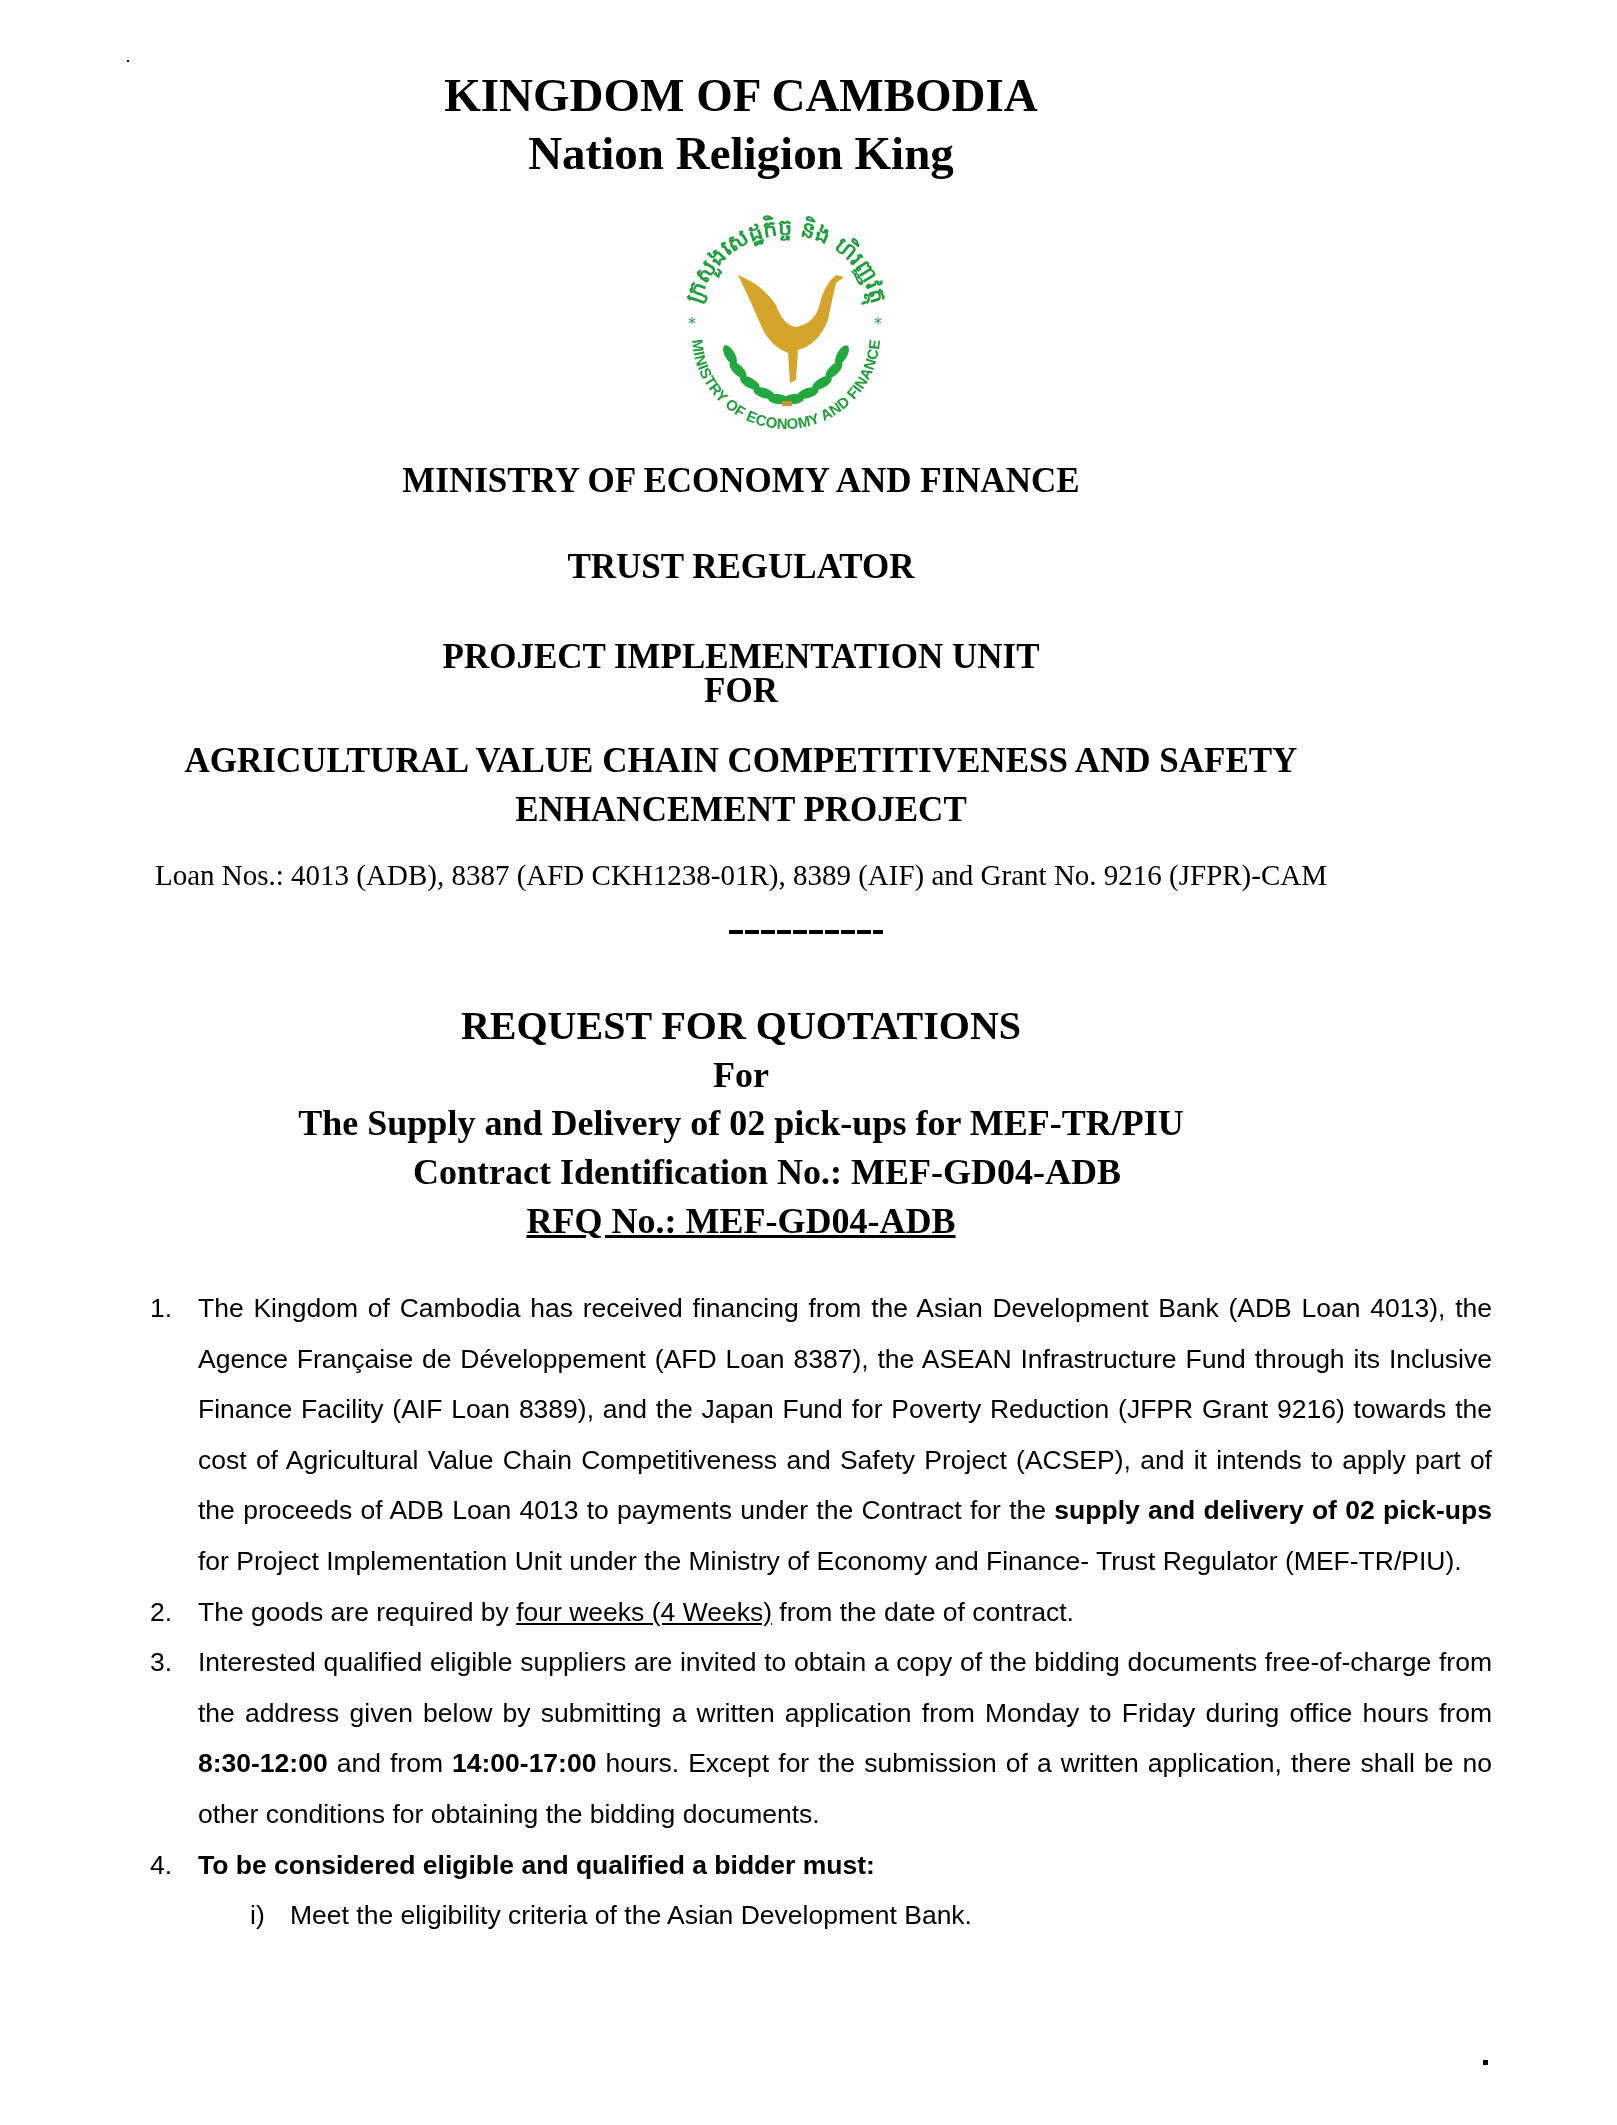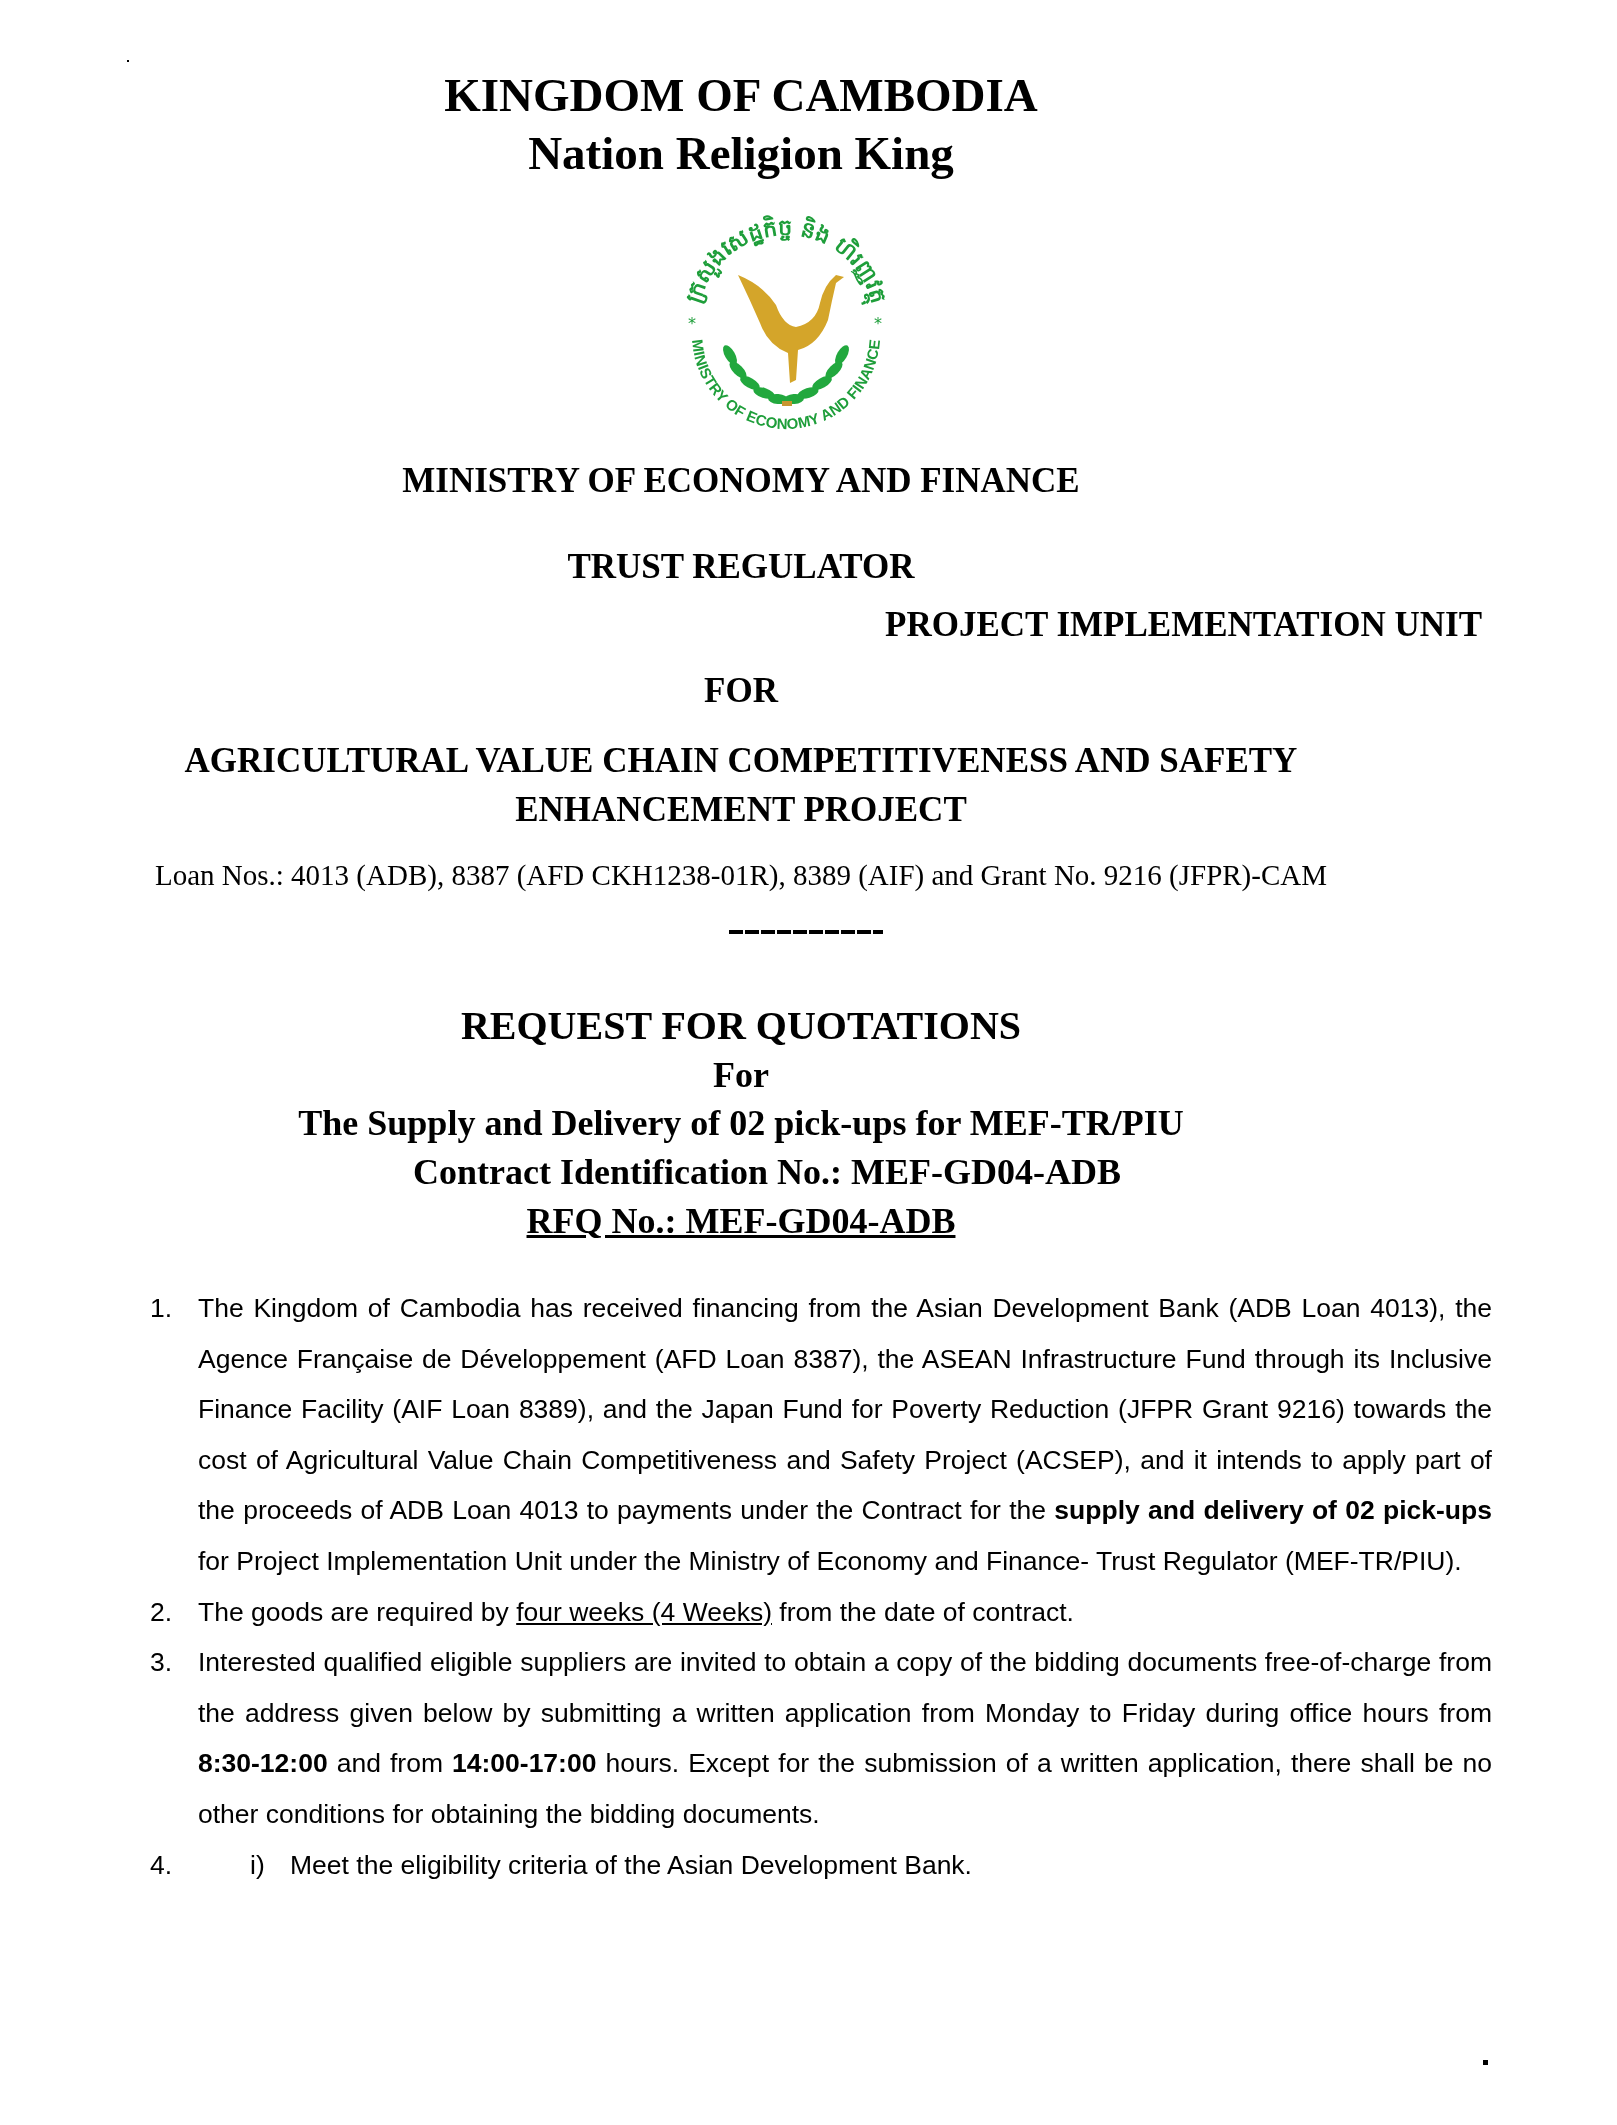--- a/index.html
+++ b/index.html
@@ -63,21 +63,21 @@
 
     <g fill="#d4a52a">
       <path d="M 70 70 Q 95 80 108 100 Q 115 120 128 122 Q 148 118 152 98 Q 156 80 168 70 L 176 72 L 168 78 Q 164 95 160 115 Q 150 140 130 145 L 128 175 L 122 178 L 120 148 Q 100 140 92 118 Q 82 95 70 70 Z"></path>
       <rect x="114" y="196" width="10" height="5" fill="#c89530"></rect>
     </g>
   </svg>
 </div>
 
 <div class="center-line serif h-mid" style="top:463px;">MINISTRY OF ECONOMY AND FINANCE</div>
 <div class="center-line serif h-mid" style="top:549px;">TRUST REGULATOR</div>
-<div class="center-line serif h-mid" style="top:607px;text-align:right;">PROJECT IMPLEMENTATION UNIT</div>
+<div class="center-line serif h-mid" style="top:639px;">PROJECT IMPLEMENTATION UNIT</div>
 <div class="center-line serif h-mid" style="top:673px;">FOR</div>
 <div class="center-line serif h-mid" style="top:743px;">AGRICULTURAL VALUE CHAIN COMPETITIVENESS AND SAFETY</div>
 <div class="center-line serif h-mid" style="top:792px;">ENHANCEMENT PROJECT</div>
 <div class="center-line serif h-loan" style="top:861px;">Loan Nos.: 4013 (ADB), 8387 (AFD CKH1238-01R), 8389 (AIF) and Grant No. 9216 (JFPR)-CAM</div>
 <div class="dashes"></div>
 
 <div class="center-line serif h-rfq" style="top:1006px;text-align:center;">REQUEST FOR QUOTATIONS</div>
 <div class="center-line serif h-rfq-sub" style="top:1057px;">For</div>
 <div class="center-line serif h-rfq-sub" style="top:1105px;">The Supply and Delivery of 02 pick-ups for MEF-TR/PIU</div>
 <div class="center-line serif h-rfq-sub" style="top:1154px;margin-left:26px;">Contract Identification No.: MEF-GD04-ADB</div>
@@ -91,18 +91,19 @@
   <div class="item">
     <span class="num">2.</span>
     <span>The goods are required by </span><u>four weeks (4 Weeks)</u><span> from the date of contract.</span>
   </div>
   <div class="item">
     <span class="num">3.</span>
     <span>Interested qualified eligible suppliers are invited to obtain a copy of the bidding documents free-of-charge from the address given below by submitting a written application from Monday to Friday during office hours from </span><b>8:30-12:00</b><span> and from </span><b>14:00-17:00</b><span> hours. Except for the submission of a written application, there shall be no other conditions for obtaining the bidding documents.</span>
   </div>
   <div class="item">
     <span class="num">4.</span>
+    <b>To be considered eligible and qualified a bidder must:</b>
   </div>
   <div class="sub">
     <span class="num">i)</span>
     <span>Meet the eligibility criteria of the Asian Development Bank.</span>
   </div>
 </div>
 
 </body></html>

